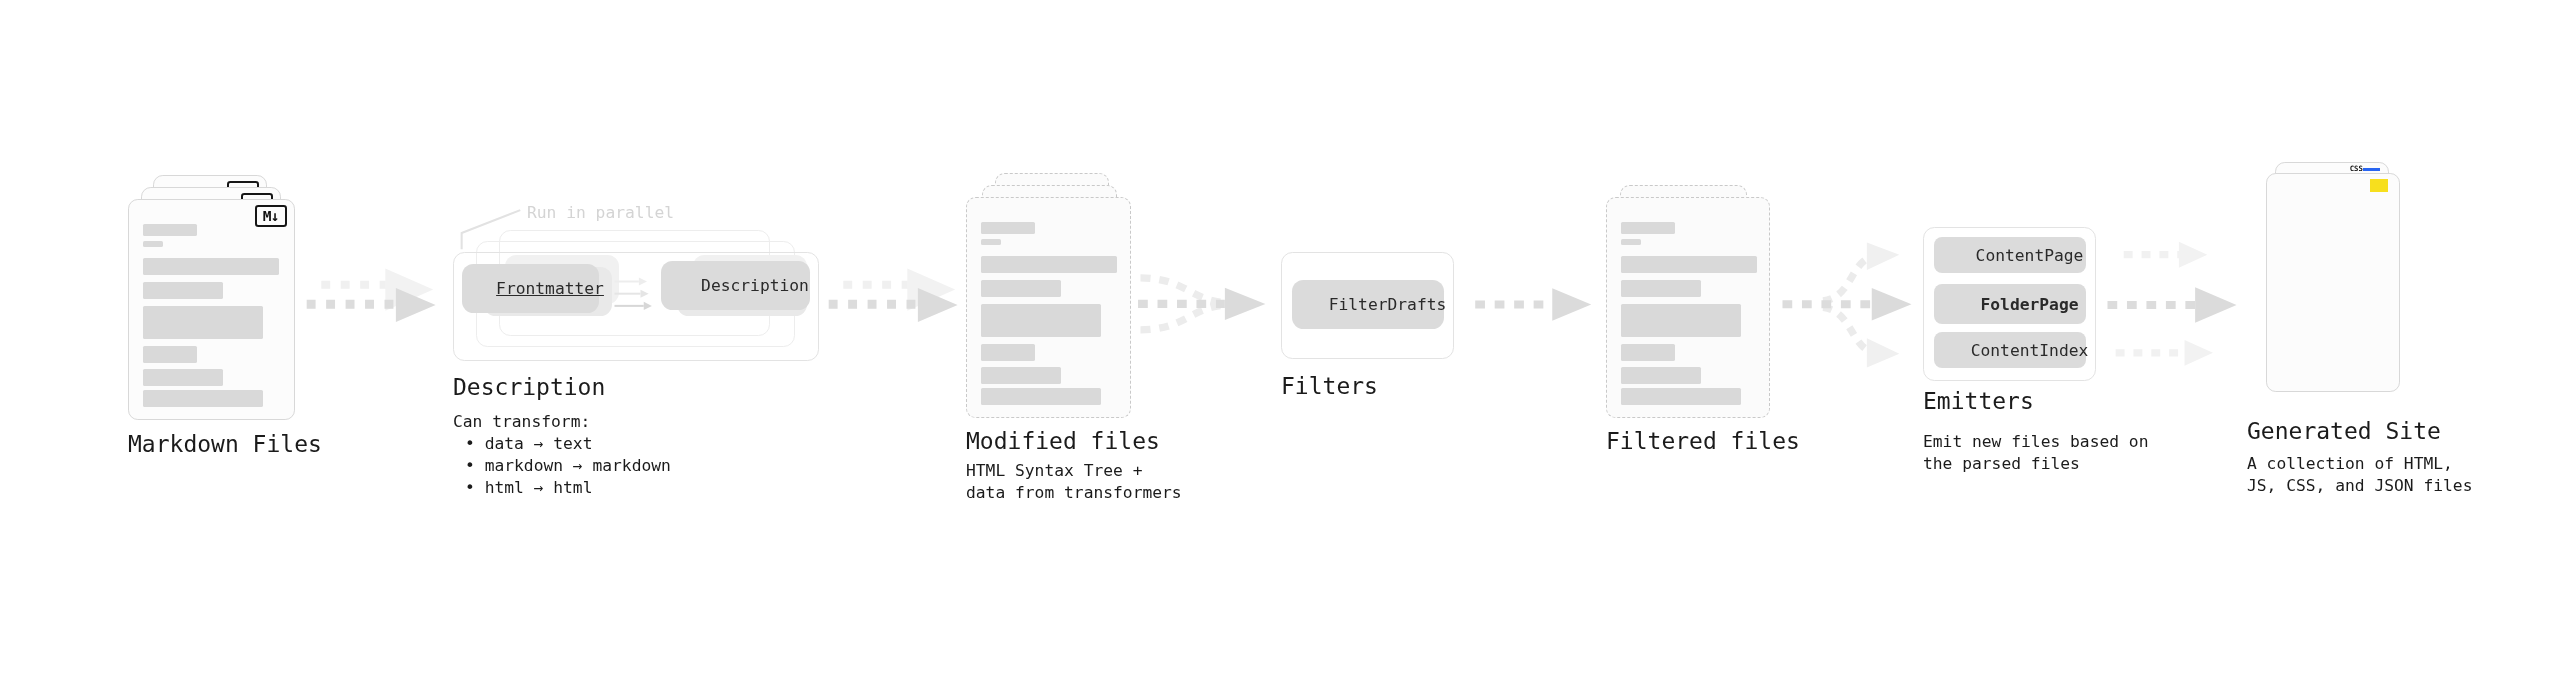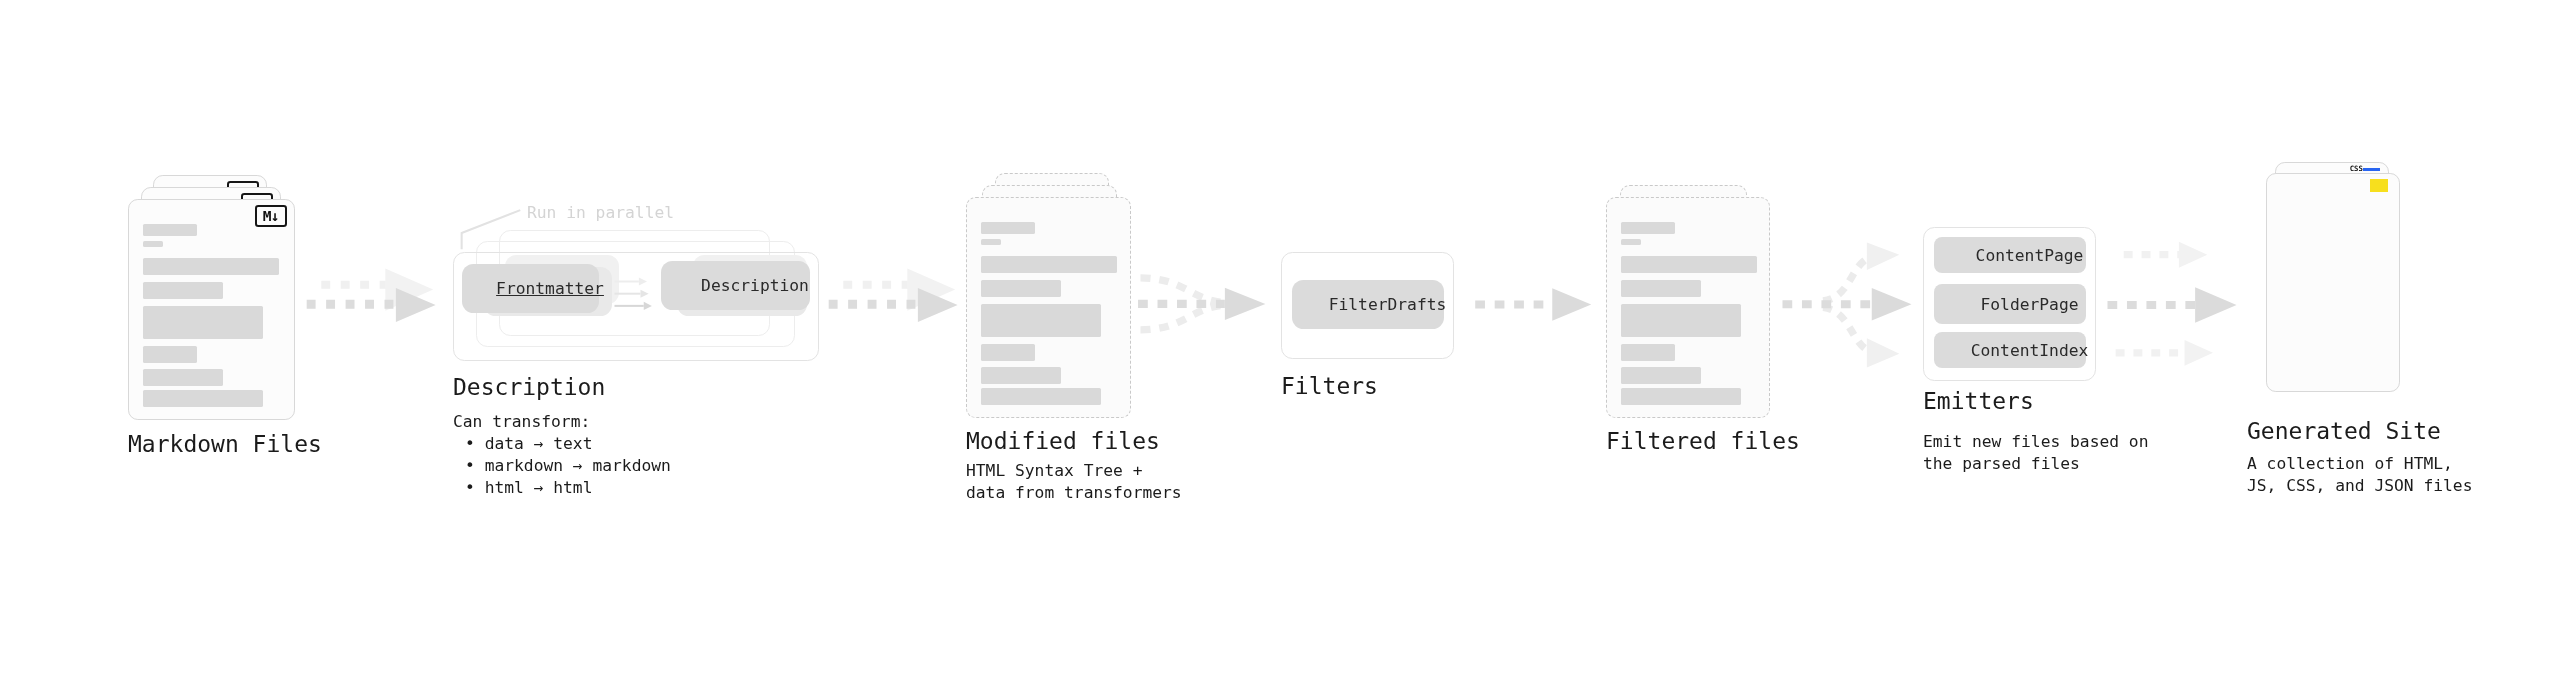--- a/index.html
+++ b/index.html
@@ -198,21 +198,21 @@
     <path d="M58,88 C90,92 92,128 112,140" fill="none" stroke="#ebebeb" stroke-width="9" stroke-dasharray="11 10"></path>
     <polygon points="112,126 152,145 112,162" fill="#f0f0f0"></polygon>
     <line x1="8" y1="84" x2="118" y2="84" stroke="#dcdcdc" stroke-width="10" stroke-dasharray="12 12"></line>
     <polygon points="118,64 167,84 118,104" fill="#dbdbdb"></polygon>
   </svg>
 
   <div class="cont filled" style="left:1923px;top:227px;width:173px;height:154px;"></div>
   <div class="pill small" style="left:1934px;top:237px;width:152px;height:36px;">
       <span>ContentPage</span>
     </div>
-  <div class="pill small" style="left:1934px;top:284px;width:152px;height:40px;">
+  <div class="pill small" style="left:1934px;top:284px;width:152px;height:40px;font-weight:bold;">
       <span>FolderPage</span>
     </div>
   <div class="pill small" style="left:1934px;top:332px;width:152px;height:36px;">
       <span>ContentIndex</span>
     </div>
   <div class="h" style="left:1923px;top:389px;">Emitters</div>
   <div class="sub" style="left:1923px;top:431px;">
     <div>Emit new files based on</div>
     <div>the parsed files</div>
   </div>

